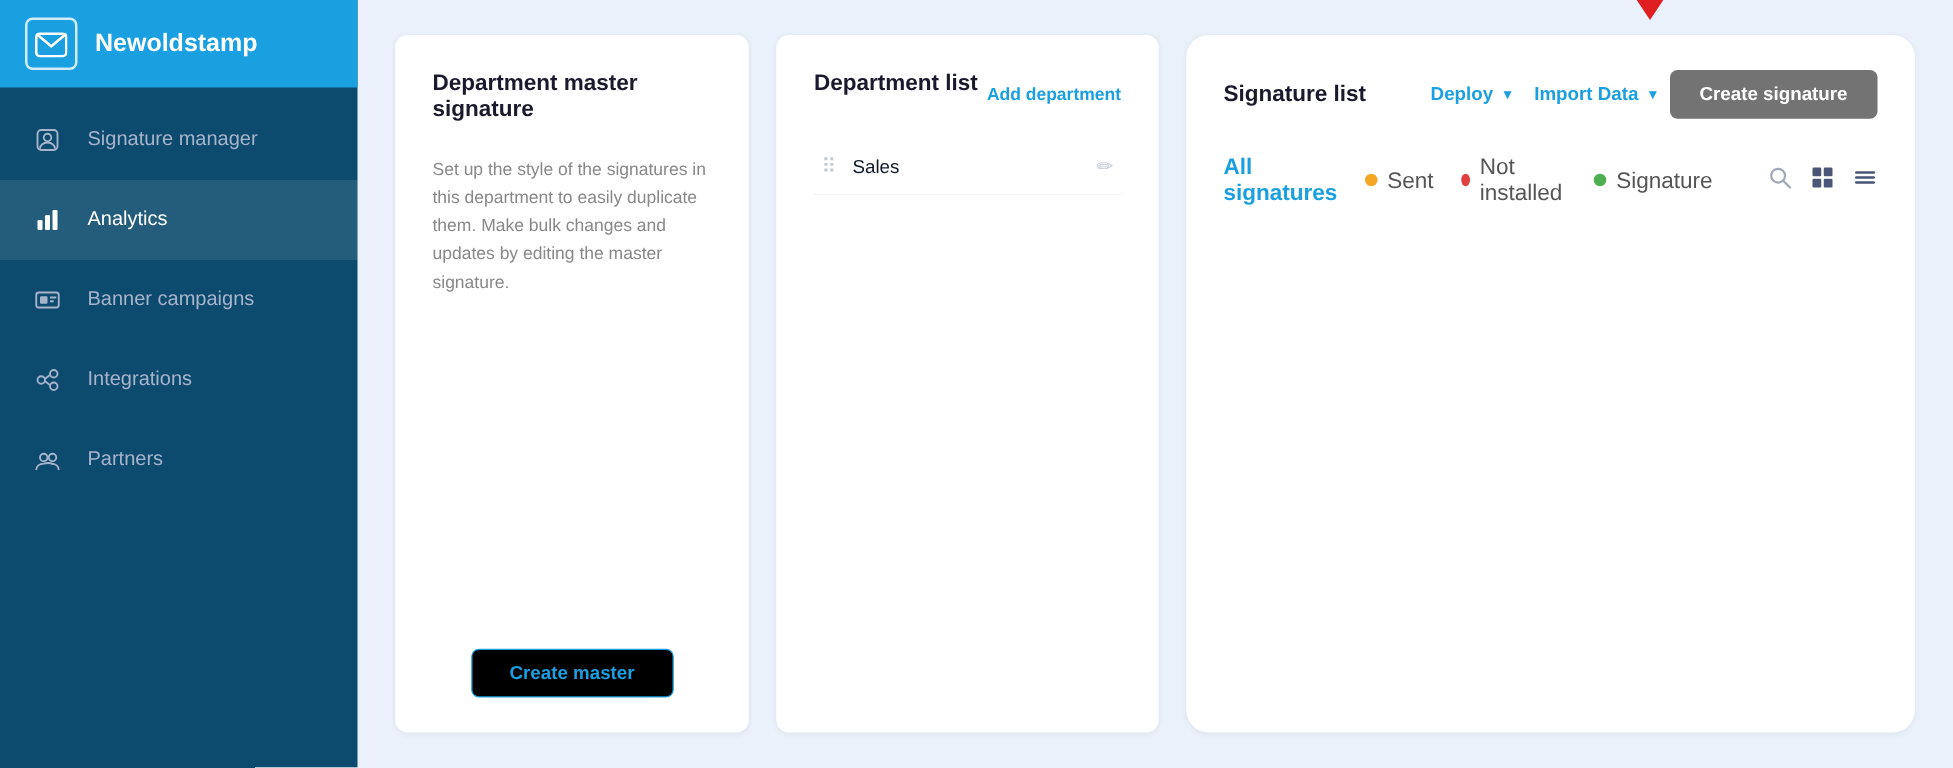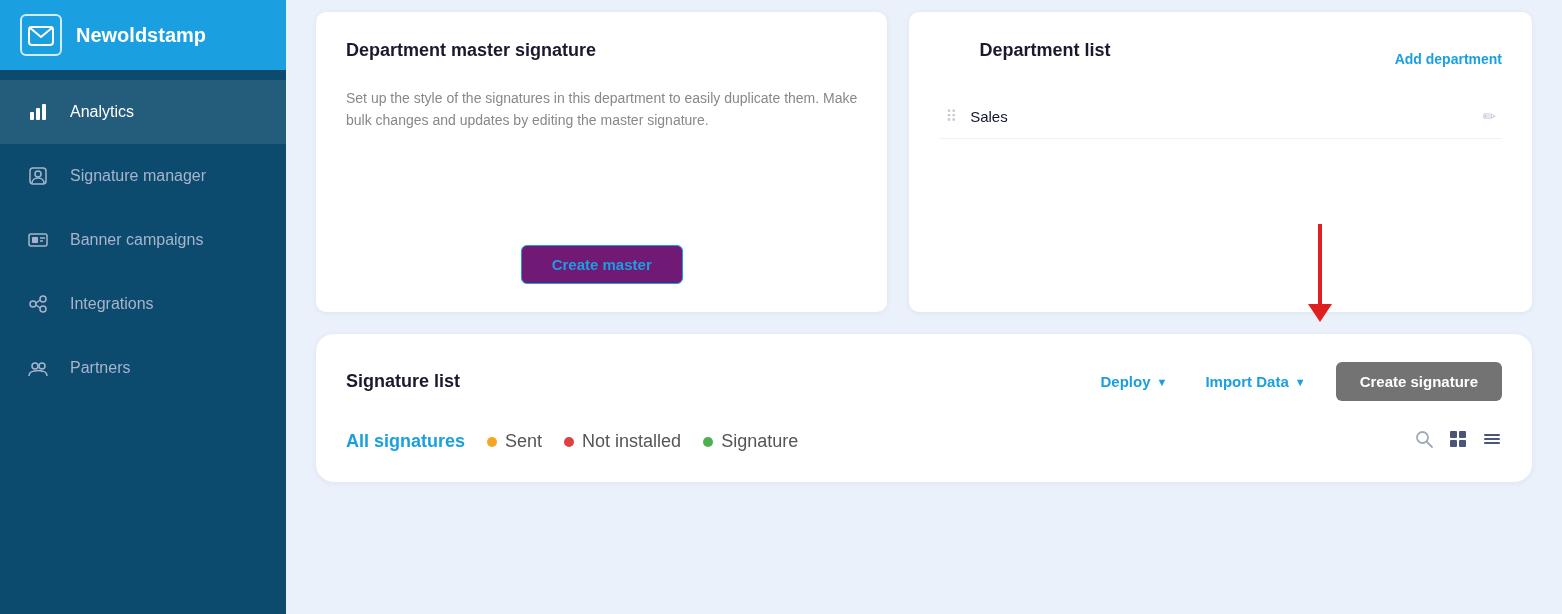--- a/index.html
+++ b/index.html
@@ -62,25 +62,26 @@
       align-items: center;
       justify-content: center;
       font-size: 18px;
       color: #a8b4cc;
     }
     .sidebar-item.active .sidebar-item-icon { color: white; }
 
     
     .main {
       flex: 1;
-      padding: 12px 30px;
+      padding: 28px 30px;
       overflow-y: auto;
       display: flex;
-      flex-direction: column;
+      flex-direction: row;
       gap: 22px;
+      justify-content: flex-end;
     }
 
     
     .top-row {
       display: flex;
       gap: 22px;
     }
 
     
     .card {
@@ -115,36 +116,35 @@
       padding-top: 10px;
     }
     .card-footer {
       display: flex;
       justify-content: center;
       padding-top: 30px;
     }
     .btn-outline {
       border: 1.5px solid #1a9fe0;
       color: #1a9fe0;
-      background: #701a75;
+      background: #000000;
       border-radius: 6px;
       padding: 10px 30px;
       font-size: 15px;
       font-weight: 600;
       cursor: pointer;
       transition: background 0.15s;
     }
 
     
     .dept-header {
       display: flex;
       align-items: center;
       justify-content: space-between;
       margin-bottom: 18px;
-      margin-left: 40px;
     }
     .add-dept-link {
       color: #1a9fe0;
       font-size: 14px;
       font-weight: 600;
       cursor: pointer;
       text-decoration: none;
     }
     .dept-row {
       display: flex;
@@ -185,21 +185,21 @@
       margin-bottom: 20px;
     }
     .section-title {
       font-size: 18px;
       font-weight: 700;
       color: #1a1a2e;
     }
     .action-group {
       display: flex;
       align-items: center;
-      gap: 22px;
+      gap: 0;
     }
     .btn-text-dropdown {
       display: flex;
       align-items: center;
       gap: 6px;
       color: #1a9fe0;
       font-size: 15px;
       font-weight: 600;
       cursor: pointer;
       background: none;
@@ -297,39 +297,39 @@
   <div class="sidebar-header">
     <div class="sidebar-logo-icon">
       <svg width="26" height="22" viewBox="0 0 26 22" fill="none">
         <rect x="1" y="3" width="24" height="18" rx="3" stroke="white" stroke-width="2" fill="none"></rect>
         <polyline points="1,3 13,13 25,3" stroke="white" stroke-width="2" fill="none"></polyline>
       </svg>
     </div>
     <span class="sidebar-brand">Newoldstamp</span>
   </div>
   <nav class="sidebar-nav">
+    <div class="sidebar-item">
+      <span class="sidebar-item-icon">
+        <svg width="20" height="20" viewBox="0 0 20 20" fill="currentColor">
+            <rect x="2" y="2" width="16" height="16" rx="3" fill="none" stroke="currentColor" stroke-width="1.5"></rect>
+            <circle cx="10" cy="8" r="3" stroke="currentColor" stroke-width="1.5" fill="none"></circle>
+            <path d="M4 17c0-3 2.7-5 6-5s6 2 6 5" stroke="currentColor" stroke-width="1.5" fill="none"></path>
+          </svg>
+      </span>
+      <span>Signature manager</span>
+    </div>
     <div class="sidebar-item active">
       <span class="sidebar-item-icon">
         <svg width="20" height="20" viewBox="0 0 20 20" fill="currentColor">
             <rect x="2" y="10" width="4" height="8" rx="1" fill="currentColor"></rect>
             <rect x="8" y="6" width="4" height="12" rx="1" fill="currentColor"></rect>
             <rect x="14" y="2" width="4" height="16" rx="1" fill="currentColor"></rect>
           </svg>
       </span>
       <span>Analytics</span>
-    </div>
-    <div class="sidebar-item">
-      <span class="sidebar-item-icon">
-        <svg width="20" height="20" viewBox="0 0 20 20" fill="currentColor">
-            <rect x="2" y="2" width="16" height="16" rx="3" fill="none" stroke="currentColor" stroke-width="1.5"></rect>
-            <circle cx="10" cy="8" r="3" stroke="currentColor" stroke-width="1.5" fill="none"></circle>
-            <path d="M4 17c0-3 2.7-5 6-5s6 2 6 5" stroke="currentColor" stroke-width="1.5" fill="none"></path>
-          </svg>
-      </span>
-      <span>Signature manager</span>
     </div>
     <div class="sidebar-item">
       <span class="sidebar-item-icon">
         <svg width="20" height="20" viewBox="0 0 20 20" fill="none">
             <rect x="1" y="4" width="18" height="12" rx="2" stroke="currentColor" stroke-width="1.5"></rect>
             <rect x="4" y="7" width="6" height="6" rx="1" fill="currentColor"></rect>
             <line x1="12" y1="8" x2="17" y2="8" stroke="currentColor" stroke-width="1.5"></line>
             <line x1="12" y1="11" x2="15" y2="11" stroke="currentColor" stroke-width="1.5"></line>
           </svg>
       </span>

